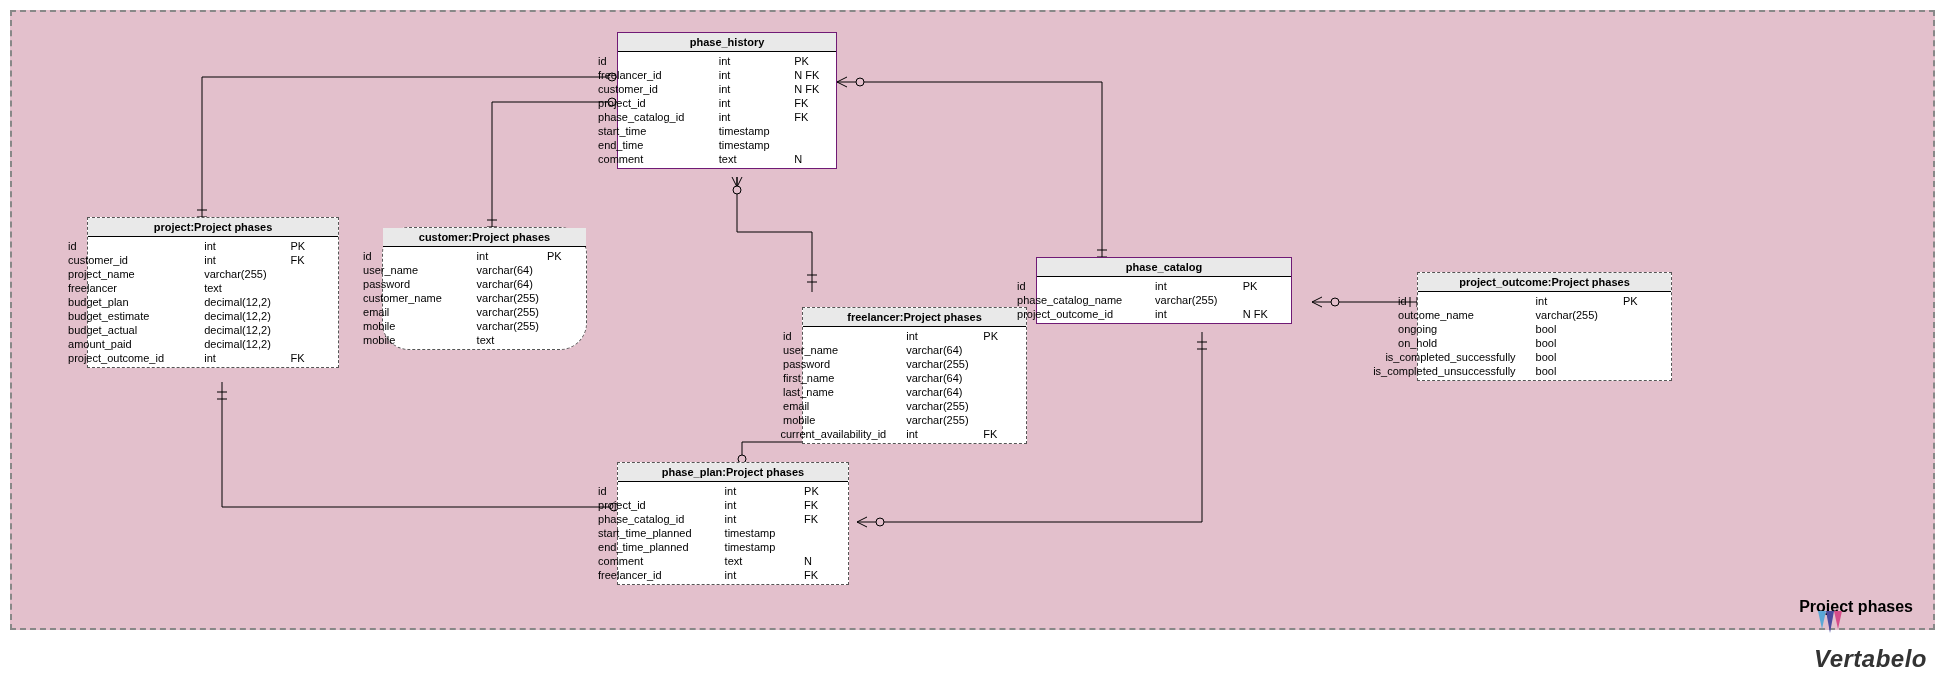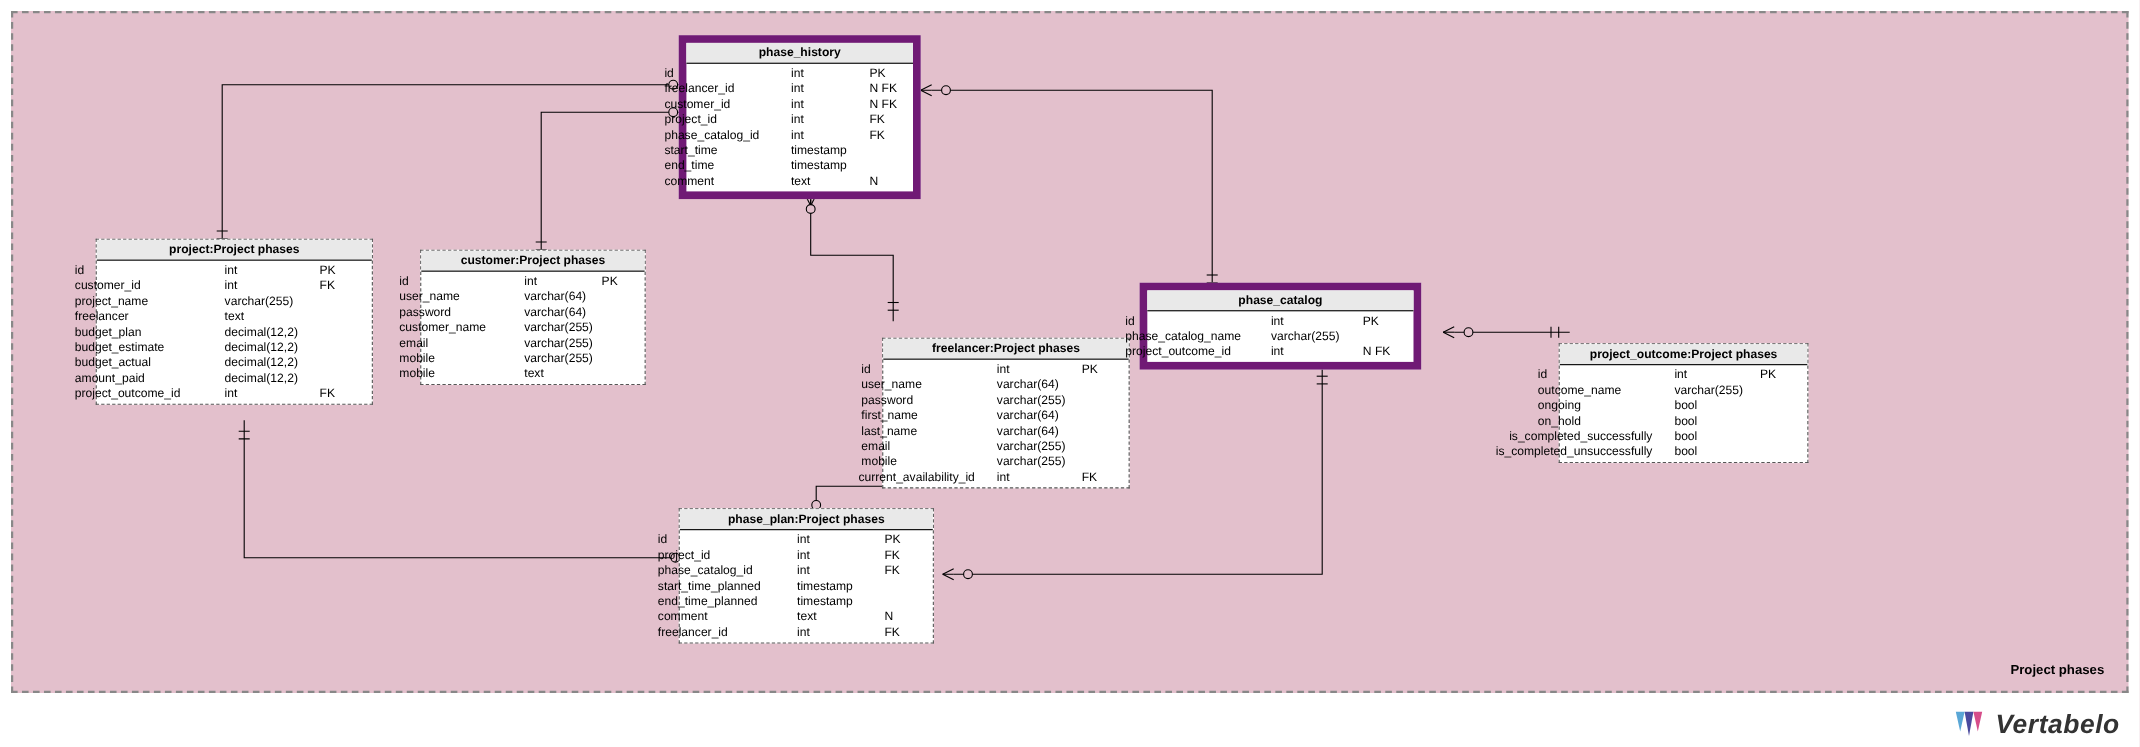--- a/index.html
+++ b/index.html
@@ -22,35 +22,35 @@
     height: 620px;
     border: 2px dashed #888;
     background: #e3c0cc;
     box-sizing: border-box;
   }
   .region-label {
     position: absolute;
     right: 20px;
     bottom: 12px;
     font-weight: bold;
-    font-size: 12px;
+    font-size: 16px;
     color: #000;
   }
   svg.connectors {
     position: absolute;
     left: 10px;
     top: 10px;
     width: 1925px;
     height: 620px;
     pointer-events: none;
   }
   .entity {
     position: absolute;
     background: #fff;
-    border: 7px solid #701a75;
+    border: 1px solid #701a75;
     box-sizing: border-box;
     font-size: 11px;
   }
   .entity.shortcut {
     border: 1px dashed #555;
   }
   .entity-title {
     background: #e9e9e9;
     border-bottom: 1px solid #000;
     text-align: center;
@@ -66,22 +66,22 @@
     justify-content: flex-end;
   }
   .row .col-name  { flex: 0 0 48%; padding-right: 4px; }
   .row .col-type  { flex: 0 0 34%; padding-right: 4px; padding-left: 16px; }
   .row .col-flags { flex: 0 0 18%; text-align: left; white-space: nowrap; }
   .logo {
     position: absolute;
     right: 18px;
     bottom: 6px;
     display: flex;
-    align-items: center;
     gap: 8px;
+    flex-direction: column;
   }
   .logo-text {
     font-size: 24px;
     font-style: italic;
     font-weight: 600;
     color: #333;
     letter-spacing: 0.5px;
   }
 </style>
 </head>
@@ -273,21 +273,21 @@
             <span class="col-flags"></span>
           </div>
           <div class="row">
             <span class="col-name">project_outcome_id</span>
             <span class="col-type">int</span>
             <span class="col-flags">FK</span>
           </div>
         </div>
     </div>
 
-    <div class="entity shortcut" style="left:370px; top:215px; width:205px;">
+    <div class="entity shortcut" style="left:370px; top:215px; width:205px;border-radius:27px;">
       <div class="entity-title">customer:Project phases</div>
       <div class="entity-body">
           <div class="row">
             <span class="col-name">id</span>
             <span class="col-type">int</span>
             <span class="col-flags">PK</span>
           </div>
           <div class="row">
             <span class="col-name">user_name</span>
             <span class="col-type">varchar(64)</span>
@@ -381,21 +381,21 @@
             <span class="col-flags"></span>
           </div>
           <div class="row">
             <span class="col-name">project_outcome_id</span>
             <span class="col-type">int</span>
             <span class="col-flags">N FK</span>
           </div>
         </div>
     </div>
 
-    <div class="entity shortcut" style="left:1405px; top:260px; width:227px;margin-top:40px;">
+    <div class="entity shortcut" style="left:1405px; top:260px; width:255px;">
       <div class="entity-title">project_outcome:Project phases</div>
       <div class="entity-body">
           <div class="row">
             <span class="col-name">id</span>
             <span class="col-type">int</span>
             <span class="col-flags">PK</span>
           </div>
           <div class="row">
             <span class="col-name">outcome_name</span>
             <span class="col-type">varchar(255)</span>

